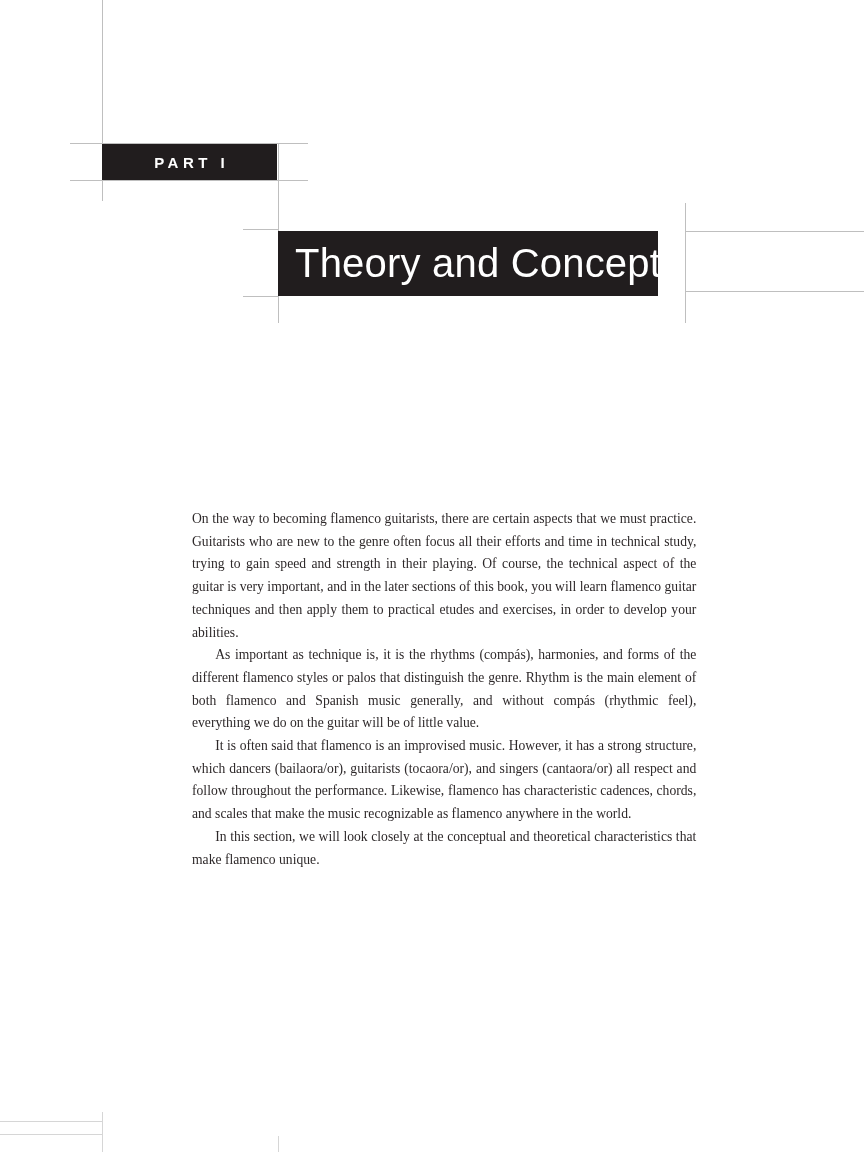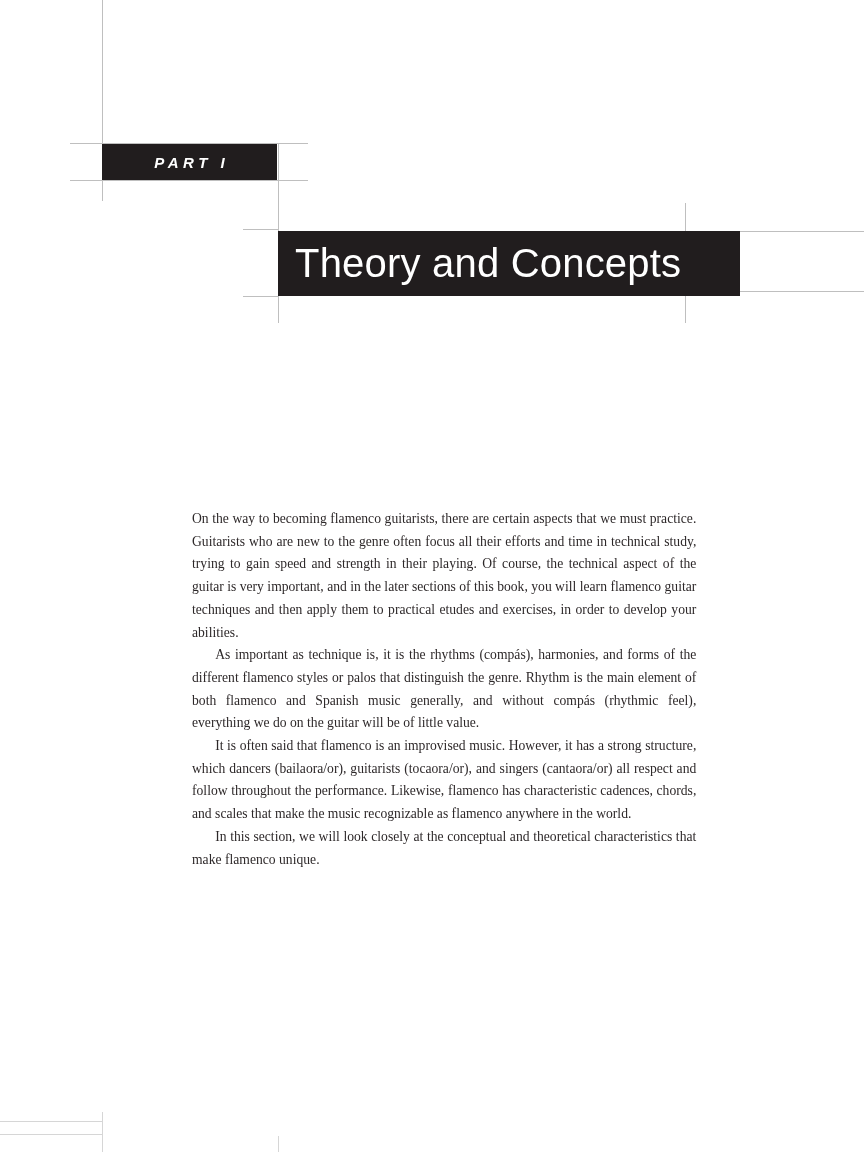--- a/index.html
+++ b/index.html
@@ -11,31 +11,31 @@
     font-family:"Liberation Serif","DejaVu Serif",serif;
   }
   
   .hl{position:absolute;background:#bfbfbf;}
   .hl.faint{background:#d6d6d6;}
 
   
   .part-box{
     position:absolute;left:102px;top:144px;width:175px;height:36px;
     background:#211d1e;
-    display:flex;align-items:center;justify-content:center;font-style:italic;
+    display:flex;align-items:center;justify-content:center;
   }
   .part-box span{
     font-family:"Liberation Sans","DejaVu Sans",sans-serif;
     font-weight:bold;font-size:15px;color:#ffffff;
     letter-spacing:4.5px;padding-left:4.5px; 
   }
 
   
   .title-bar{
-    position:absolute;left:278px;top:231px;width:462px;height:65px;
+    position:absolute;left:278px;top:231px;width:380px;height:65px;
     background:#211d1e;
     display:flex;align-items:center;
   }
   .title-bar span{
     font-family:"Liberation Sans","DejaVu Sans",sans-serif;
     font-weight:400;font-size:40px;color:#ffffff;
     padding-left:17px;letter-spacing:0.2px;white-space:nowrap;
   }
 
   

